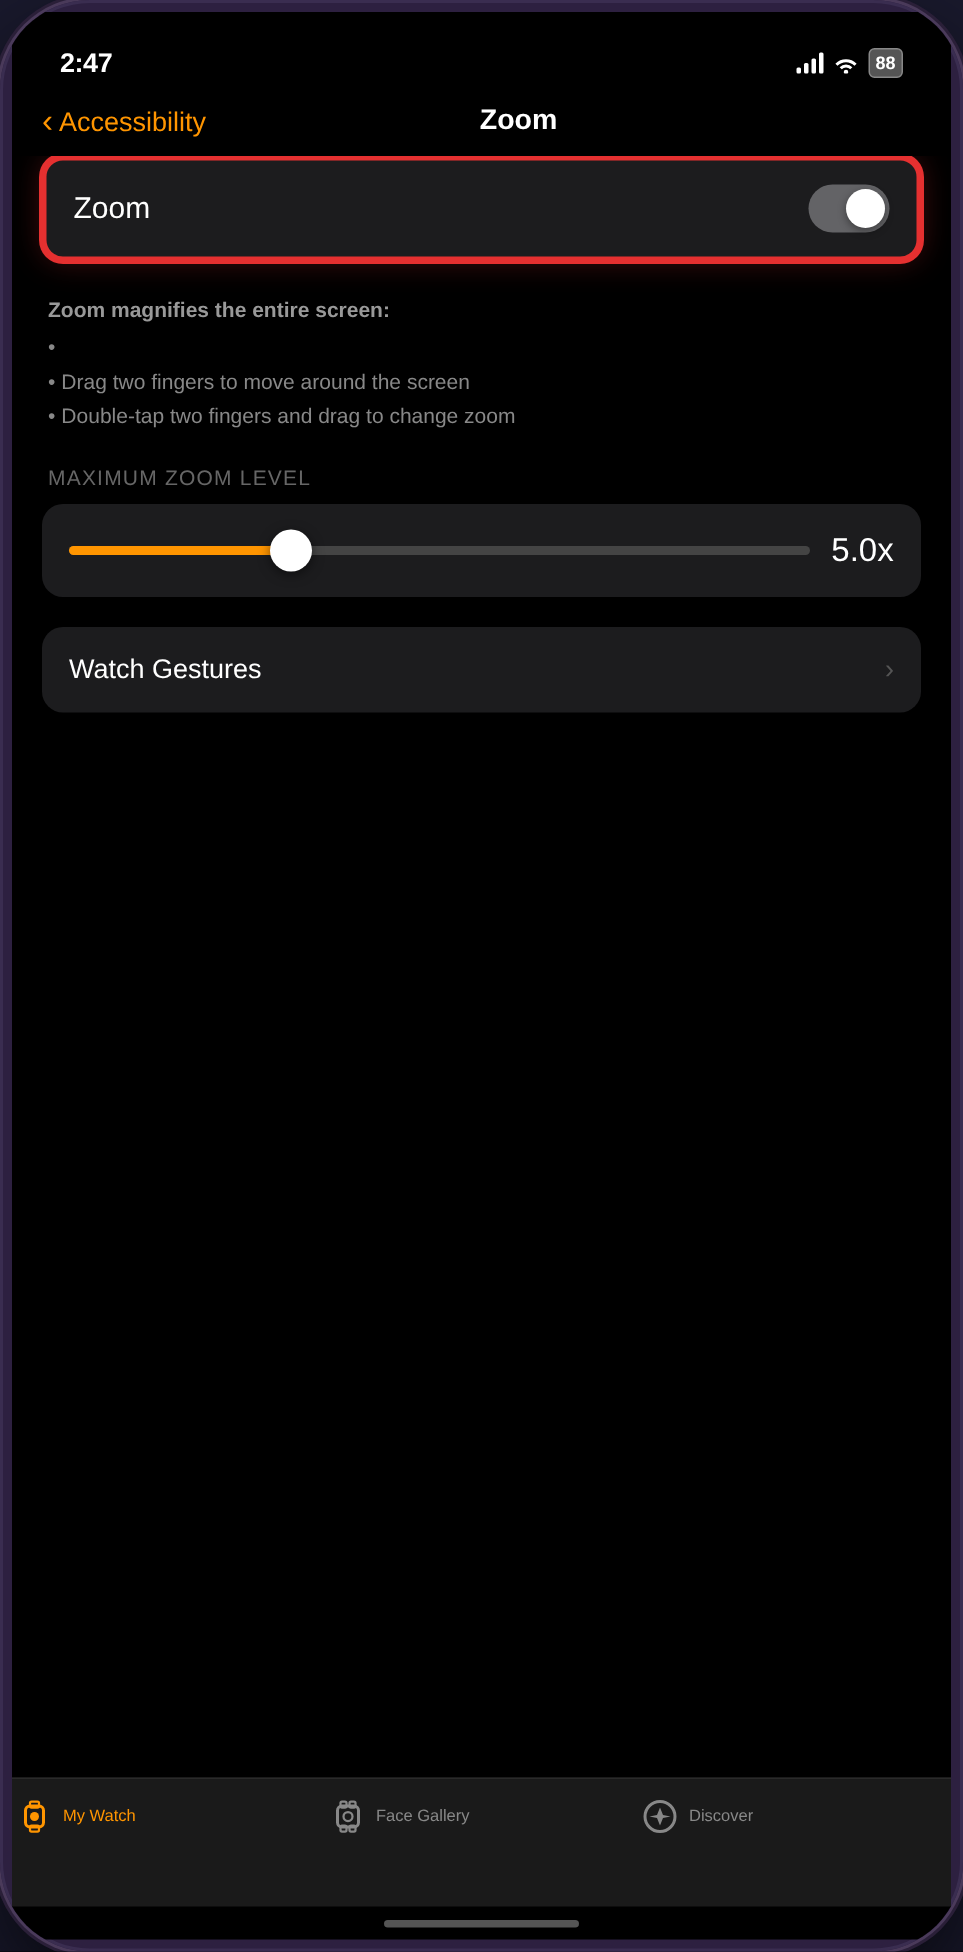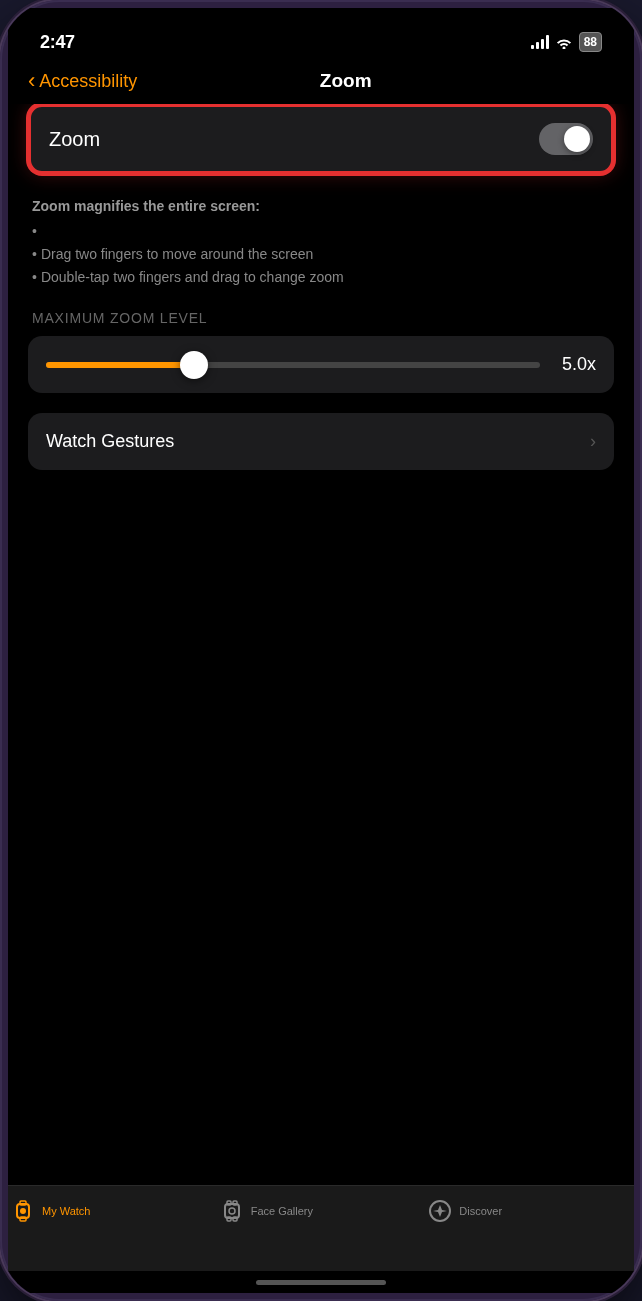--- a/index.html
+++ b/index.html
@@ -287,25 +287,25 @@
       transform: translate(-50%, -50%);
       width: 28px;
       height: 28px;
       background: #fff;
       border-radius: 50%;
       box-shadow: 0 2px 8px rgba(0,0,0,0.5);
       cursor: pointer;
     }
 
     .slider-value {
-      font-size: 18px;
+      font-size: 22px;
       color: #fff;
       font-weight: 400;
       min-width: 42px;
-      text-align: right;
+      text-align: center;
     }
 
     
     .list-row {
       background: #1c1c1e;
       border-radius: 14px;
       padding: 18px 18px;
       display: flex;
       align-items: center;
       justify-content: space-between;

